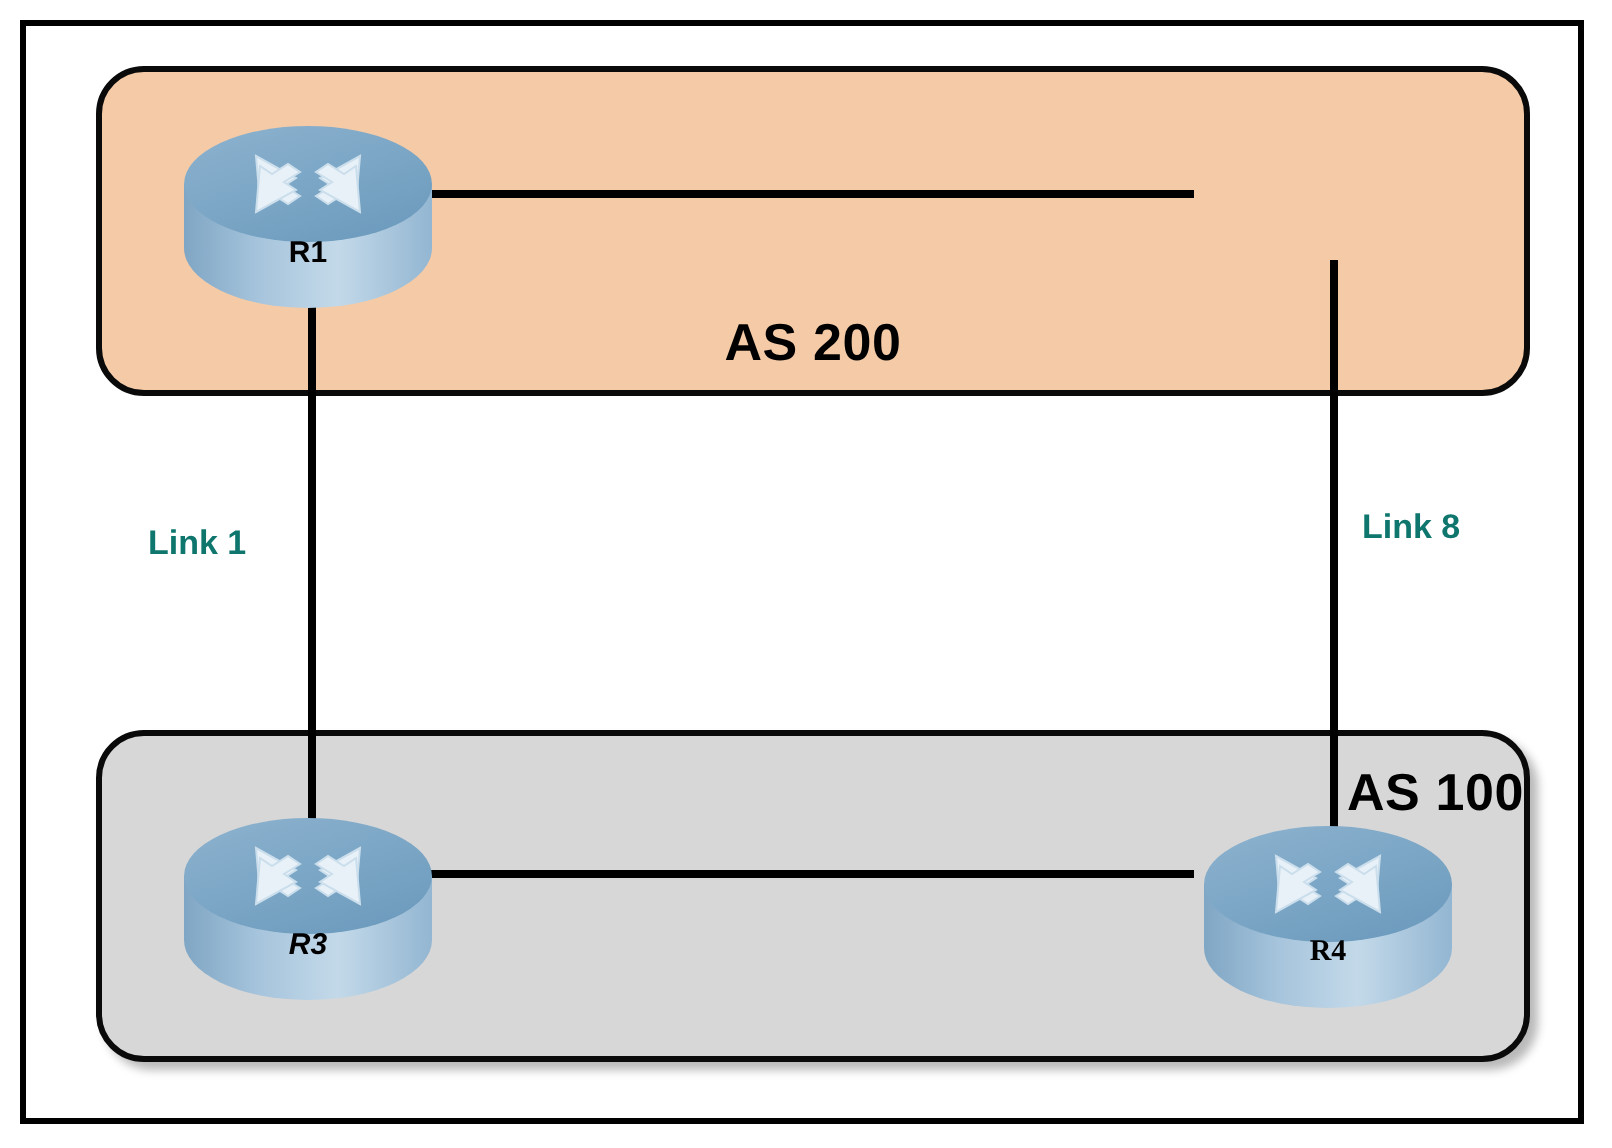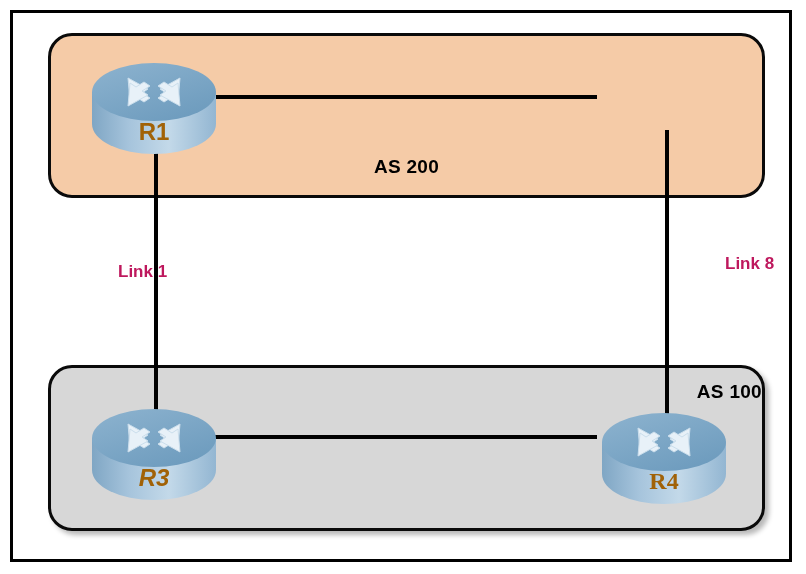--- a/index.html
+++ b/index.html
@@ -47,21 +47,21 @@
   #as-zone-100 {
     left: 48px;
     top: 365px;
     width: 717px;
     height: 166px;
     background: #d7d7d7;
     box-shadow: 4px 4px 5px rgba(0,0,0,0.28);
   }
   .as-label {
     position: absolute;
-    font-size: 19px;
+    font-size: 26px;
     font-weight: bold;
     color: #000000;
     white-space: nowrap;
     letter-spacing: 0.3px;
   }
   #as-label-200 {
     left: 0;
     right: 0;
     top: 120px;
     text-align: center;
@@ -83,23 +83,22 @@
 
   #link-r1-r2 { left: 205px; top: 95px;  width: 392px; }
   #link-r3-r4 { left: 205px; top: 435px; width: 392px; }
   #link-1-line { left: 154px; top: 130px; height: 295px; }
   #link-2-line { left: 665px; top: 130px; height: 295px; }
 
   .link-label {
     position: absolute;
     font-size: 17px;
     font-weight: bold;
-    color: #be185d;
+    color: #0f766e;
     white-space: nowrap;
-    margin-left: 44px;
   }
   #link-1-label { left: 74px;  top: 262px; }
   #link-2-label { left: 681px; top: 254px; }
 
   
   .router {
     position: absolute;
     width: 128px;
     height: 96px;
   }
@@ -109,23 +108,23 @@
   #router-r4 { left: 600px; top: 412px; font-family: Liberation Serif, serif; }
 
   .router svg { display: block; width: 128px; height: 96px; }
 
   .router-label {
     position: absolute;
     left: 0;
     right: 0;
     top: 56px;
     text-align: center;
-    font-size: 24px;
+    font-size: 15px;
     font-weight: bold;
-    color: #a16207;
+    color: #000000;
     pointer-events: none;
   }
 </style>
 </head>
 <body>
 
 <div id="canvas">
 
   <div id="outer-frame"></div>
 

